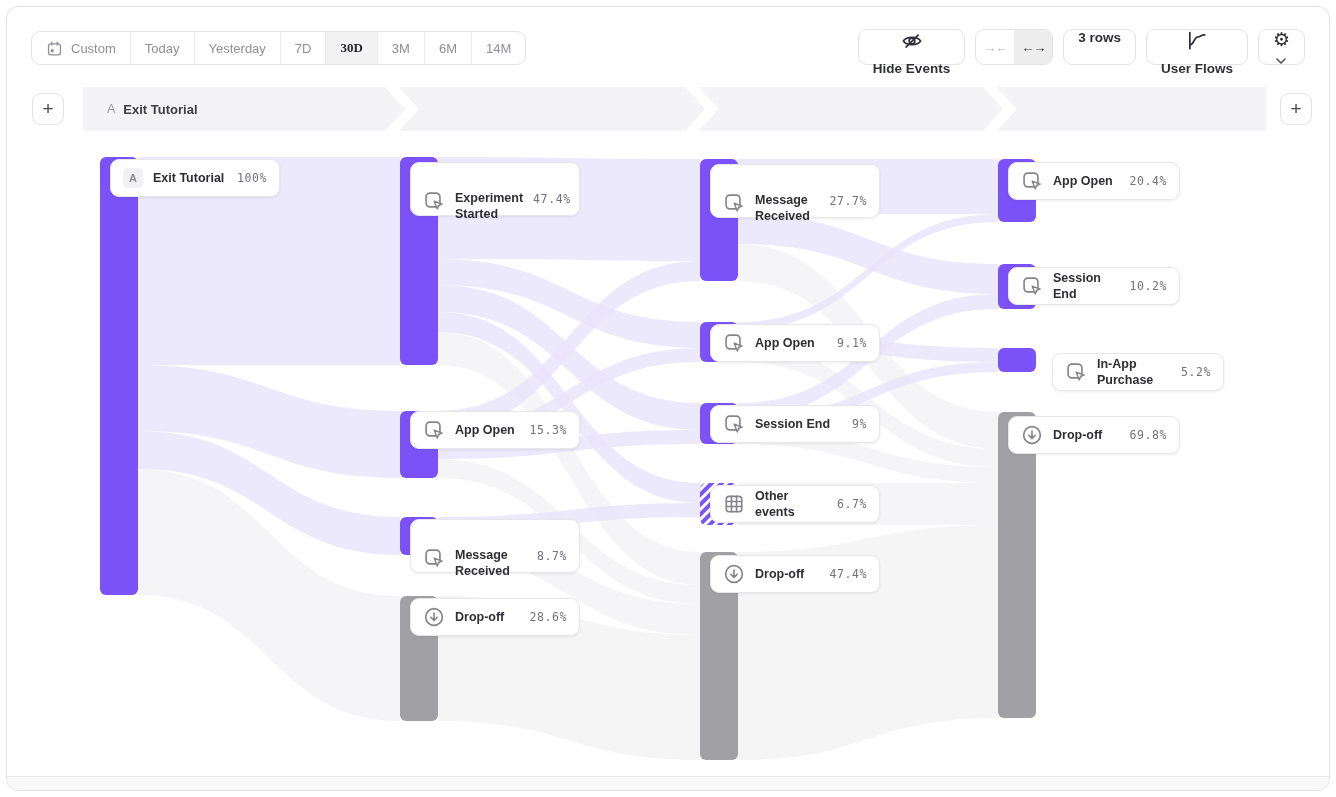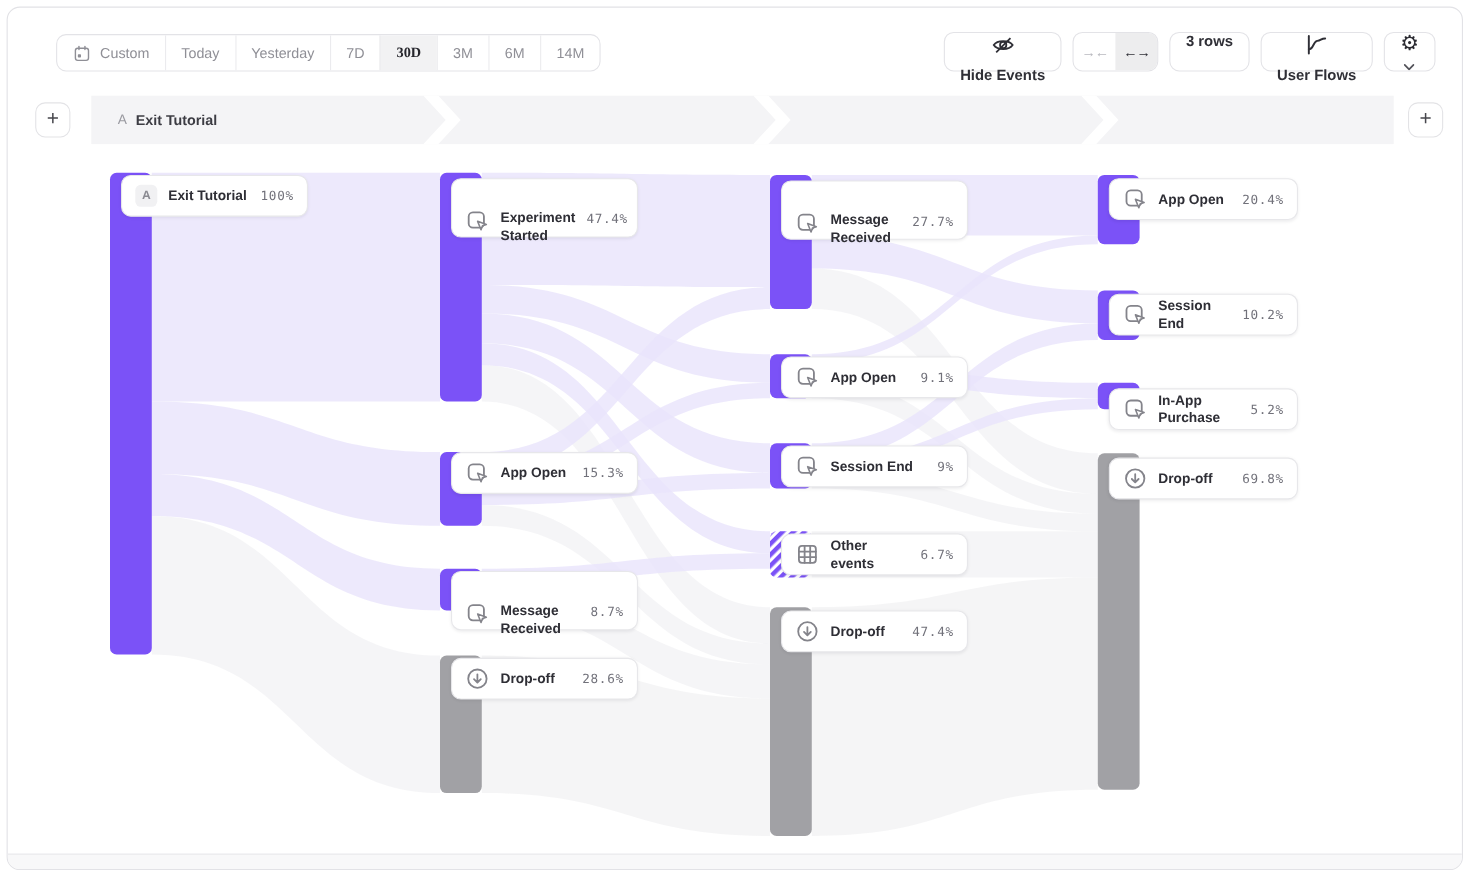--- a/index.html
+++ b/index.html
@@ -1,21 +1,21 @@
 <!DOCTYPE html>
 <html><head>
 <meta charset="utf-8">
 <style>
   * { margin:0; padding:0; box-sizing:border-box; }
   html,body { width:1336px; height:797px; background:#fff; font-family:"Liberation Sans",sans-serif; overflow:hidden; }
   .app { position:absolute; left:6px; top:6px; width:1324px; height:785px; background:#fff; border:1px solid #e2e2e6; border-radius:12px; overflow:hidden; }
 
   
   .toolbar { position:absolute; left:0; top:0; width:100%; height:62px; }
-  .seg-group { position:absolute; left:24px; top:24px; display:inline-flex; align-items:stretch; height:34px; border:1px solid #e3e3e7; border-radius:9px; background:#fff; overflow:hidden;margin-left:20px; }
+  .seg-group { position:absolute; left:24px; top:24px; display:inline-flex; align-items:stretch; height:34px; border:1px solid #e3e3e7; border-radius:9px; background:#fff; overflow:hidden; }
   .seg { display:flex; align-items:center; gap:8px; padding:0 14px; font-size:13px; color:#8f8f96; border-left:1px solid #ebebee; cursor:pointer; white-space:nowrap; }
   .seg:first-child { border-left:none; }
   .seg.selected { background:#f2f2f3; color:#26262c; font-weight:700;font-family:Liberation Serif, serif; }
   .right-tools { position:absolute; right:24px; top:22px; display:flex; gap:10px; align-items:center; height:36px; }
   .btn { display:inline-flex; align-items:center; gap:9px; height:36px; padding:0 14px; border:1px solid #e3e3e7; border-radius:9px; background:#fff; font-size:13.5px; color:#2f2f36; font-weight:600; cursor:pointer; white-space:nowrap;flex-direction:column; }
   .seg-arrows { display:inline-flex; height:36px; border:1px solid #e3e3e7; border-radius:9px; overflow:hidden; background:#fff; }
   .seg-arrows .cell { width:38px; display:flex; align-items:center; justify-content:center; font-size:13px; letter-spacing:-1px; cursor:pointer; }
   .cell.dim { color:#b9b9bf; }
   .cell.active { background:#ededee; color:#2f2f36; }
   .gear-glyph { font-size:19px; line-height:1; color:#2c2c33; font-family:"DejaVu Sans",sans-serif; }
@@ -192,21 +192,21 @@
           <span class="pct">20.4%</span>
         </div>
         <div class="card" style="left: 1001px; top: 260px; width: 172px; height: 38px;">
           <svg class="nicon" viewBox="0 0 20 20">
             <rect x="2.8" y="2.8" width="12.6" height="12.6" rx="3.5" stroke="#84848b" stroke-width="1.5" fill="none" stroke-linecap="round" stroke-linejoin="round"></rect>
             <path d="M10.2 10.2 L17.4 12.8 L14.2 13.9 L13 17.2 Z" fill="#ffffff" stroke="#84848b" stroke-width="1.3" stroke-linejoin="round"></path>
           </svg>
           <span class="label">Session End</span>
           <span class="pct">10.2%</span>
         </div>
-        <div class="card" style="left: 1001px; top: 346px; width: 172px; height: 38px;">
+        <div class="card" style="left: 1045px; top: 346px; width: 172px; height: 38px;">
           <svg class="nicon" viewBox="0 0 20 20">
             <rect x="2.8" y="2.8" width="12.6" height="12.6" rx="3.5" stroke="#84848b" stroke-width="1.5" fill="none" stroke-linecap="round" stroke-linejoin="round"></rect>
             <path d="M10.2 10.2 L17.4 12.8 L14.2 13.9 L13 17.2 Z" fill="#ffffff" stroke="#84848b" stroke-width="1.3" stroke-linejoin="round"></path>
           </svg>
           <span class="label">In-App Purchase</span>
           <span class="pct">5.2%</span>
         </div>
         <div class="card" style="left: 1001px; top: 409px; width: 172px; height: 38px;">
           <svg class="nicon" viewBox="0 0 20 20">
             <circle cx="10" cy="10" r="7.6" stroke="#84848b" stroke-width="1.5" fill="none" stroke-linecap="round" stroke-linejoin="round"></circle>

